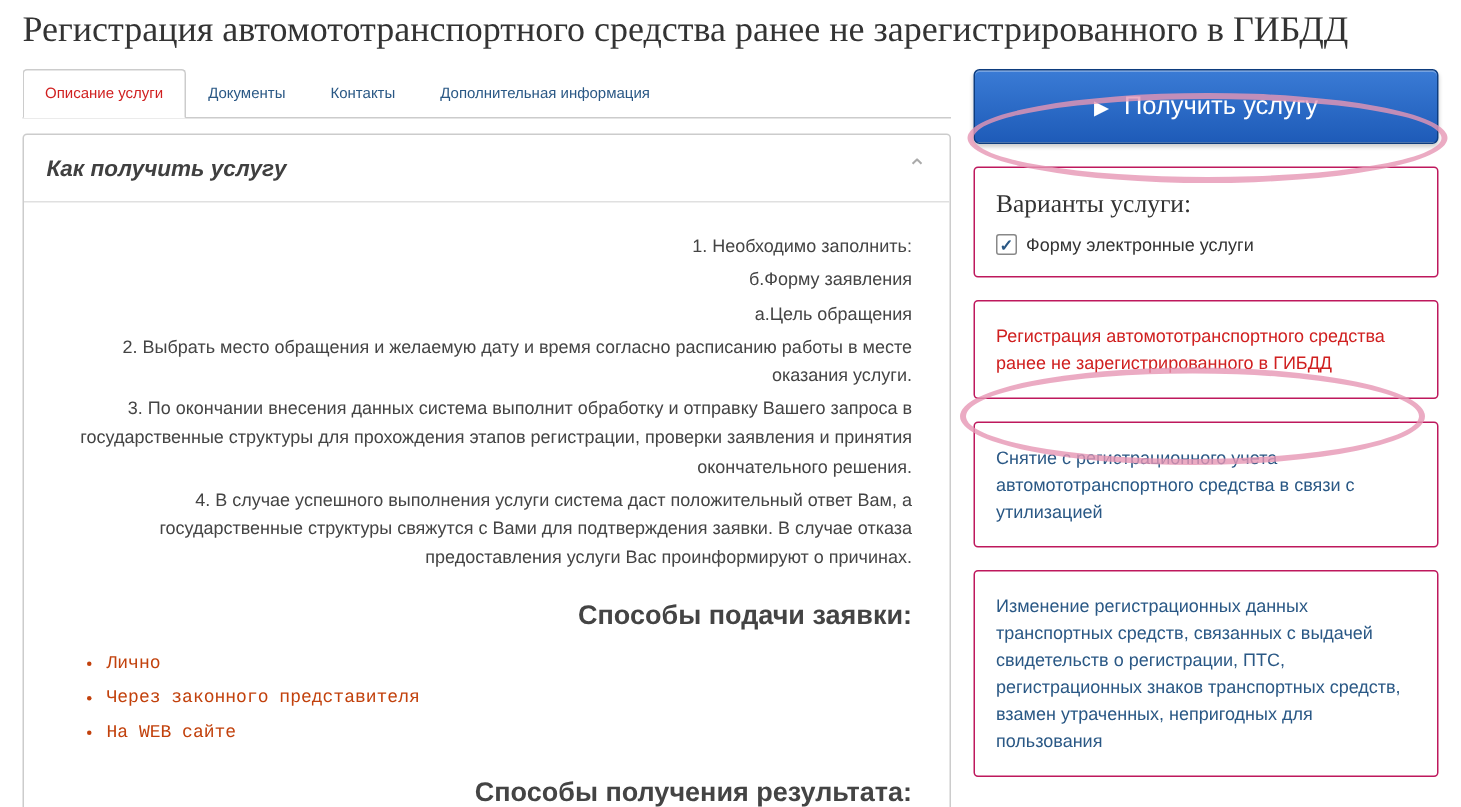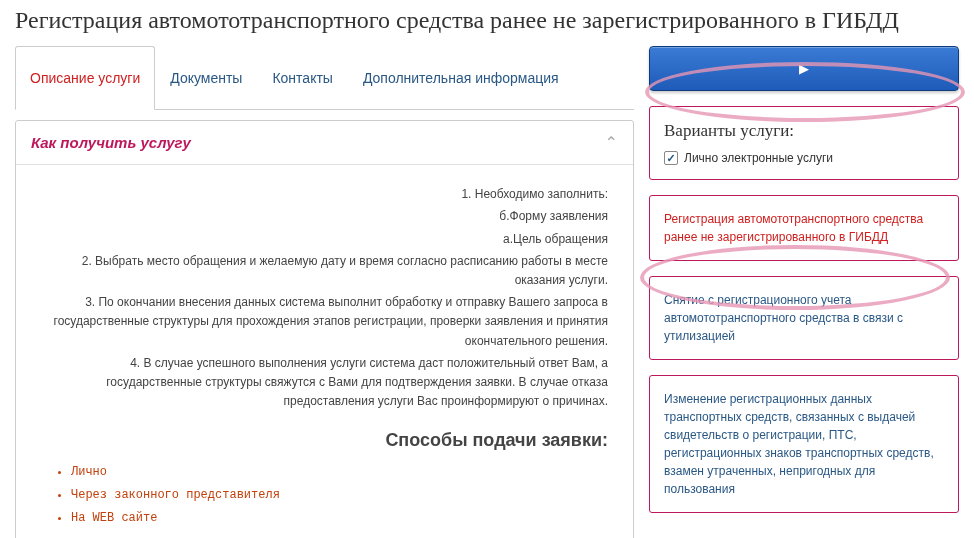--- a/index.html
+++ b/index.html
@@ -3,25 +3,25 @@
 <meta charset="utf-8">
 <style>
 * { margin:0; padding:0; box-sizing:border-box; }
 body { font-family:Arial,sans-serif; font-size:13px; color:#333; background:#fff; width:974px; height:538px; overflow:hidden; position:relative; }
 .header { padding:5px 15px 10px; }
 .header h1 { font-family:Georgia,serif; font-size:24px; font-weight:normal; color:#333; line-height:1.3; }
 .container { display:flex; gap:15px; padding:0 15px; }
 .left { flex:1; }
 .right { width:310px; }
 .tabs { display:flex; border-bottom:1px solid #ccc; position:relative; z-index:2; }
-.tab { padding:23px 14px; color:#2a5885; cursor:pointer; border:1px solid transparent; border-bottom:none; font-size:14px; }
+.tab { padding:10px 14px; color:#2a5885; cursor:pointer; border:1px solid transparent; border-bottom:none; font-size:10px; }
 .tab.active { color:#d02020; border:1px solid #ccc; border-bottom:1px solid #fff; background:#fff; border-radius:3px 3px 0 0; margin-bottom:-1px; }
 .panel { border:1px solid #ccc; border-radius:3px; margin-top:10px; background:#fff; }
 .accordion-header { display:flex; justify-content:space-between; align-items:center; padding:12px 15px; border-bottom:1px solid #e0e0e0; cursor:pointer; }
-.accordion-header h3 { font-size:15px; font-weight:bold; color:#be185d; font-style:italic;text-align:center; }
+.accordion-header h3 { font-size:15px; font-weight:bold; color:#404040; font-style:italic;text-align:center; }
 .chevron { color:#aaa; font-size:16px; }
 .content { padding:20px 25px; font-size:12px; color:#444; line-height:1.6; }
 .content p { margin-bottom:3px;text-align:right; }
 .content strong { font-weight:bold; display:block; margin-top:15px; margin-bottom:8px; font-size:18px;text-align:right; }
 .content ul { list-style:disc; padding-left:30px; margin-top:5px; }
 .content ul li { margin-bottom:4px; color:#c2410c;font-family:Liberation Mono, monospace; }
 .btn-primary { display:flex; align-items:center; justify-content:center; gap:10px; background:linear-gradient(to bottom,#3a7bd5,#1e5bb8); color:#fff; border:1px solid #0d3c7e; border-radius:4px; padding:14px 20px; font-size:17px; cursor:pointer; width:100%; box-shadow:inset 0 1px 0 rgba(255,255,255,0.3),0 2px 3px rgba(0,0,0,0.2); }
 .play-icon { font-size:13px; }
 .side-box { border:1px solid #be185d; border-radius:3px; padding:14px; margin-top:15px; background:#fff; }
 .side-box h3 { font-family:Georgia,serif; font-size:17px; font-weight:normal; margin-bottom:10px; }
@@ -69,27 +69,28 @@
         <ul>
           <li>Лично</li>
         </ul>
       </div>
     </div>
   </div>
 
   <div class="right">
     <button class="btn-primary">
       <span class="play-icon">▶</span>
+      <span>Получить услугу</span>
     </button>
 
     <div class="side-box">
       <h3>Варианты услуги:</h3>
       <div class="checkbox-row">
         <span class="checkbox">✓</span>
-        <span>Лично электронные услуги</span>
+        <span>Форму электронные услуги</span>
       </div>
     </div>
 
     <div class="side-box">
       <a class="side-link active">Регистрация автомототранспортного средства ранее не зарегистрированного в ГИБДД</a>
     </div>
     <div class="side-box">
       <a class="side-link">Снятие с регистрационного учета автомототранспортного средства в связи с утилизацией</a>
     </div>
     <div class="side-box">

